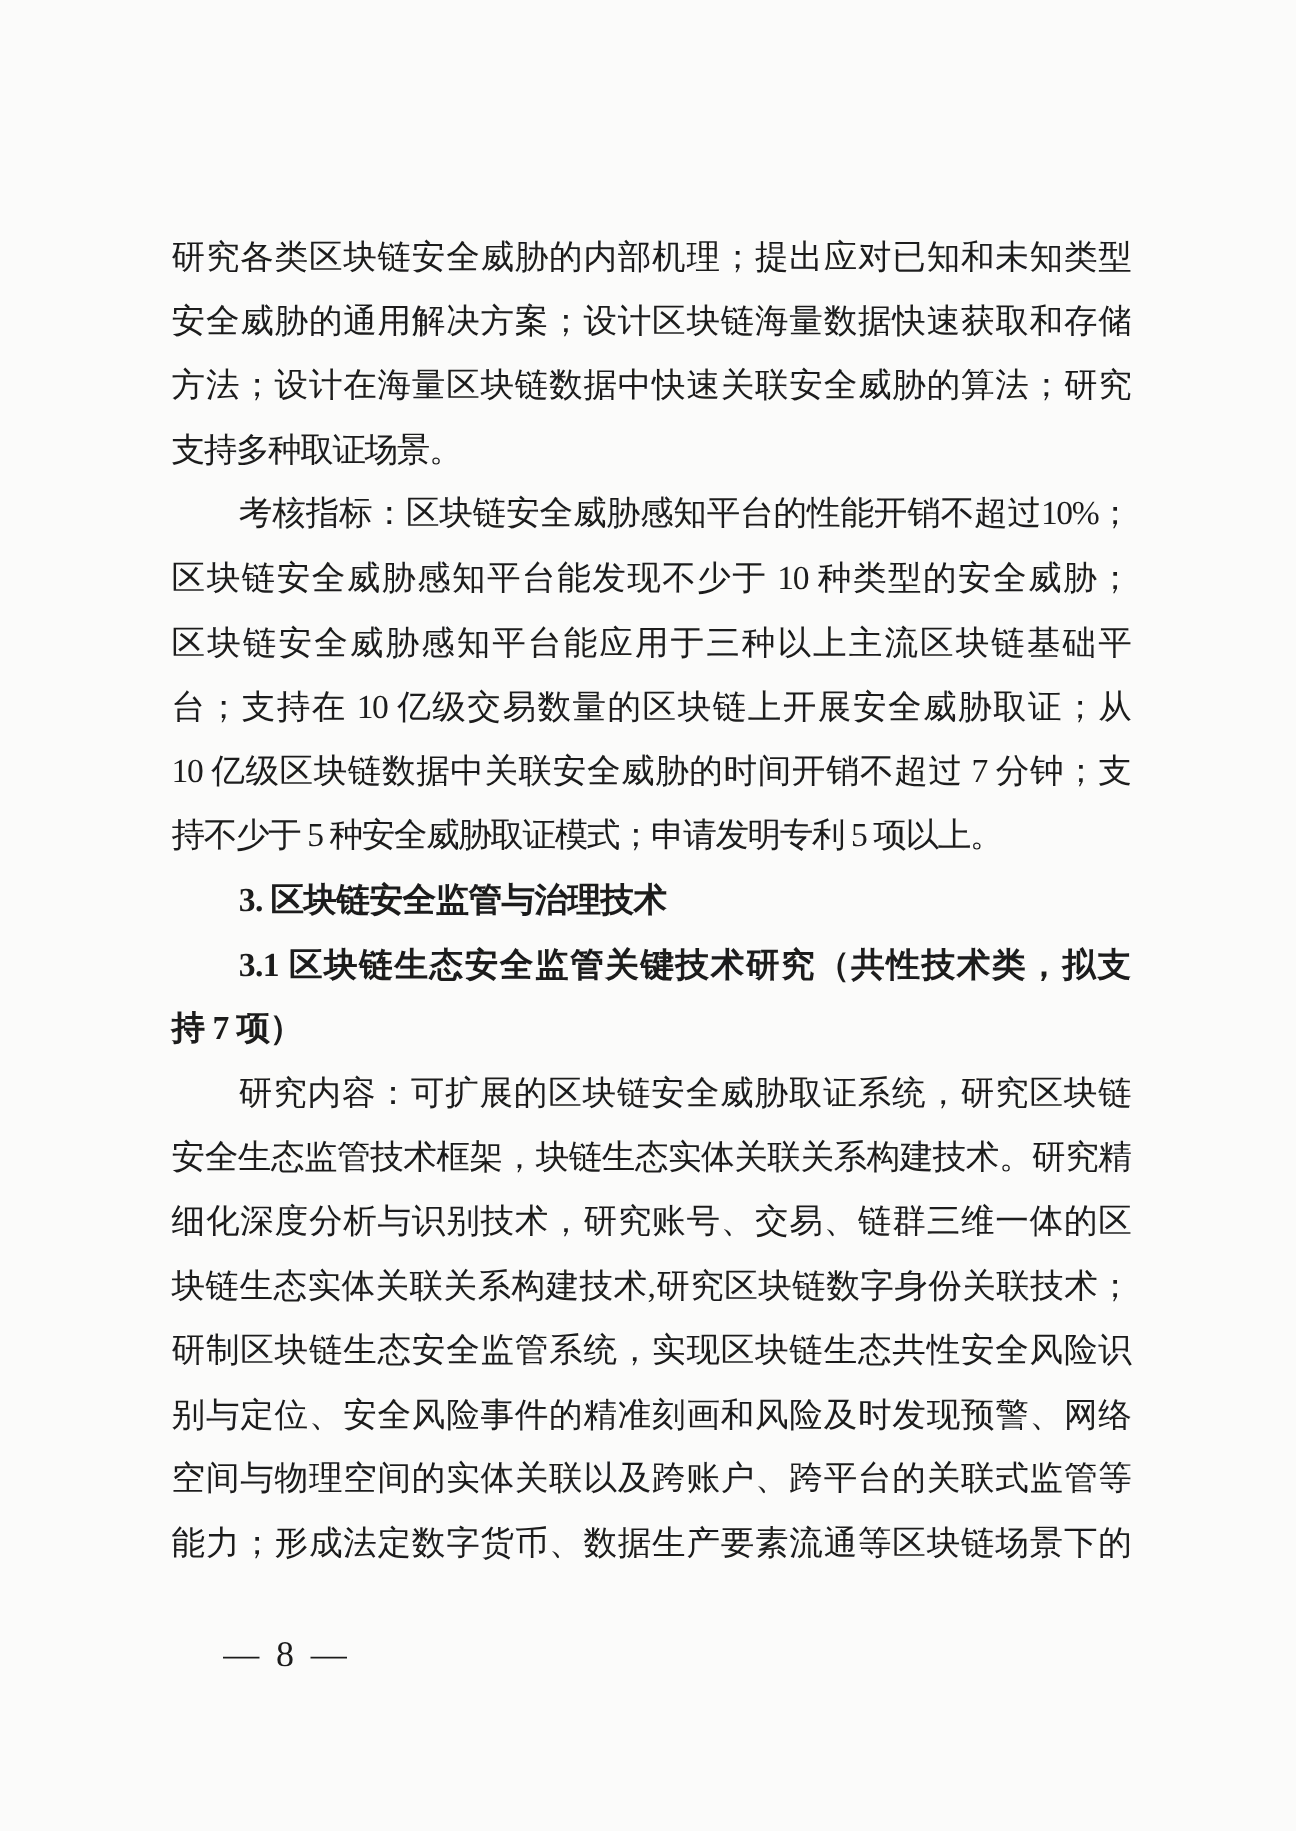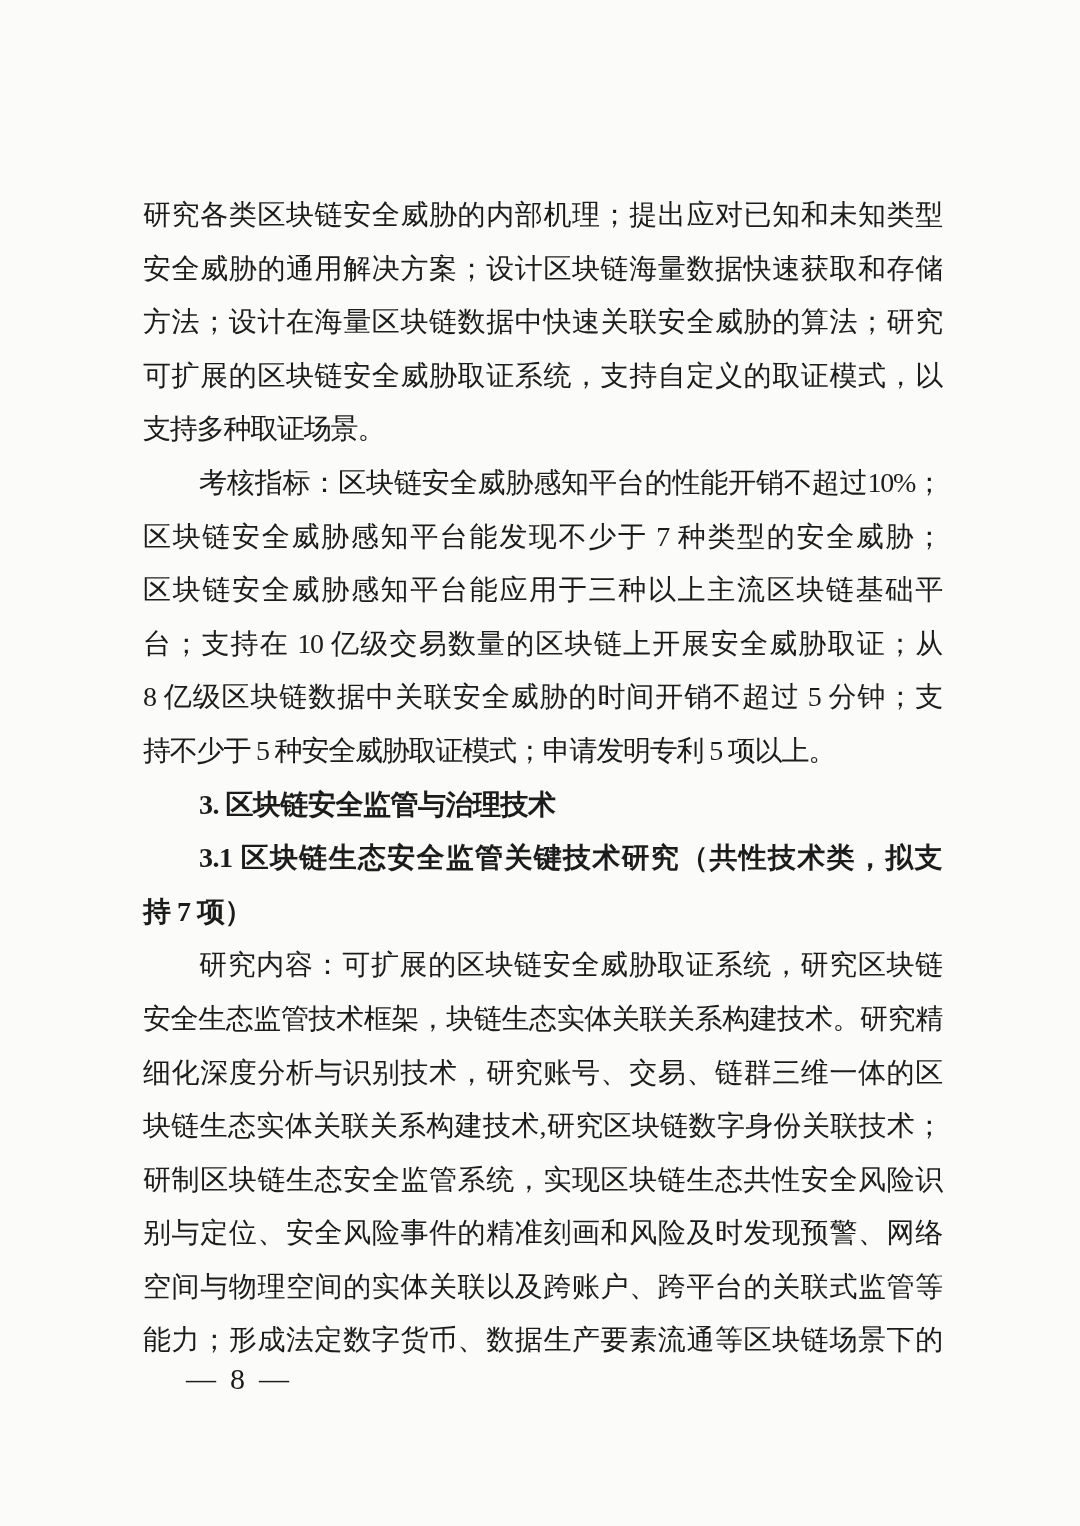--- a/index.html
+++ b/index.html
@@ -46,27 +46,26 @@
   .footer .dash{display:inline-block;margin:0 14px;}
 </style>
 </head>
 <body>
 
 <div class="page">
   <div class="content">
     <div class="line">研究各类区块链安全威胁的内部机理；提出应对已知和未知类型</div>
     <div class="line">安全威胁的通用解决方案；设计区块链海量数据快速获取和存储</div>
     <div class="line">方法；设计在海量区块链数据中快速关联安全威胁的算法；研究</div>
-    <div class="line">可扩展的区块链安全威胁取证系统，支持自定义的取证模式，以</div>
     <div class="line nojust">支持多种取证场景。</div>
     <div class="line indent">考核指标：区块链安全威胁感知平台的性能开销不超过10%；</div>
-    <div class="line">区块链安全威胁感知平台能发现不少于 7 种类型的安全威胁；</div>
+    <div class="line">区块链安全威胁感知平台能发现不少于 10 种类型的安全威胁；</div>
     <div class="line">区块链安全威胁感知平台能应用于三种以上主流区块链基础平</div>
     <div class="line">台；支持在 10 亿级交易数量的区块链上开展安全威胁取证；从</div>
-    <div class="line">8 亿级区块链数据中关联安全威胁的时间开销不超过 5 分钟；支</div>
+    <div class="line">10 亿级区块链数据中关联安全威胁的时间开销不超过 7 分钟；支</div>
     <div class="line nojust">持不少于 5 种安全威胁取证模式；申请发明专利 5 项以上。</div>
     <div class="line nojust indent bold">3. 区块链安全监管与治理技术</div>
     <div class="line indent bold">3.1 区块链生态安全监管关键技术研究（共性技术类，拟支</div>
     <div class="line nojust bold">持 7 项）</div>
     <div class="line indent">研究内容：可扩展的区块链安全威胁取证系统，研究区块链</div>
     <div class="line">安全生态监管技术框架，块链生态实体关联关系构建技术。研究精</div>
     <div class="line">细化深度分析与识别技术，研究账号、交易、链群三维一体的区</div>
     <div class="line">块链生态实体关联关系构建技术,研究区块链数字身份关联技术；</div>
     <div class="line">研制区块链生态安全监管系统，实现区块链生态共性安全风险识</div>
     <div class="line">别与定位、安全风险事件的精准刻画和风险及时发现预警、网络</div>

